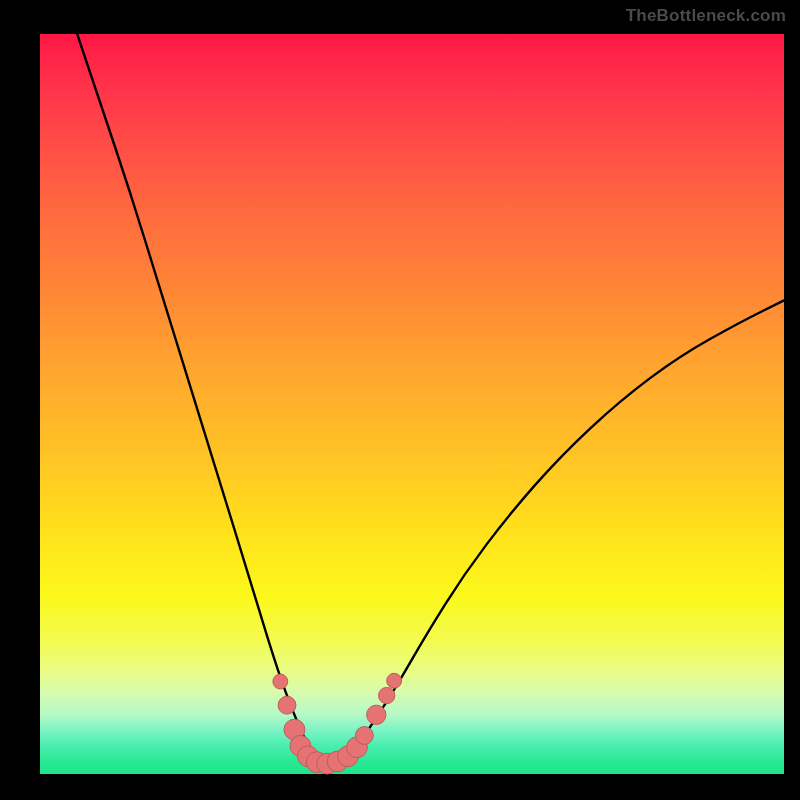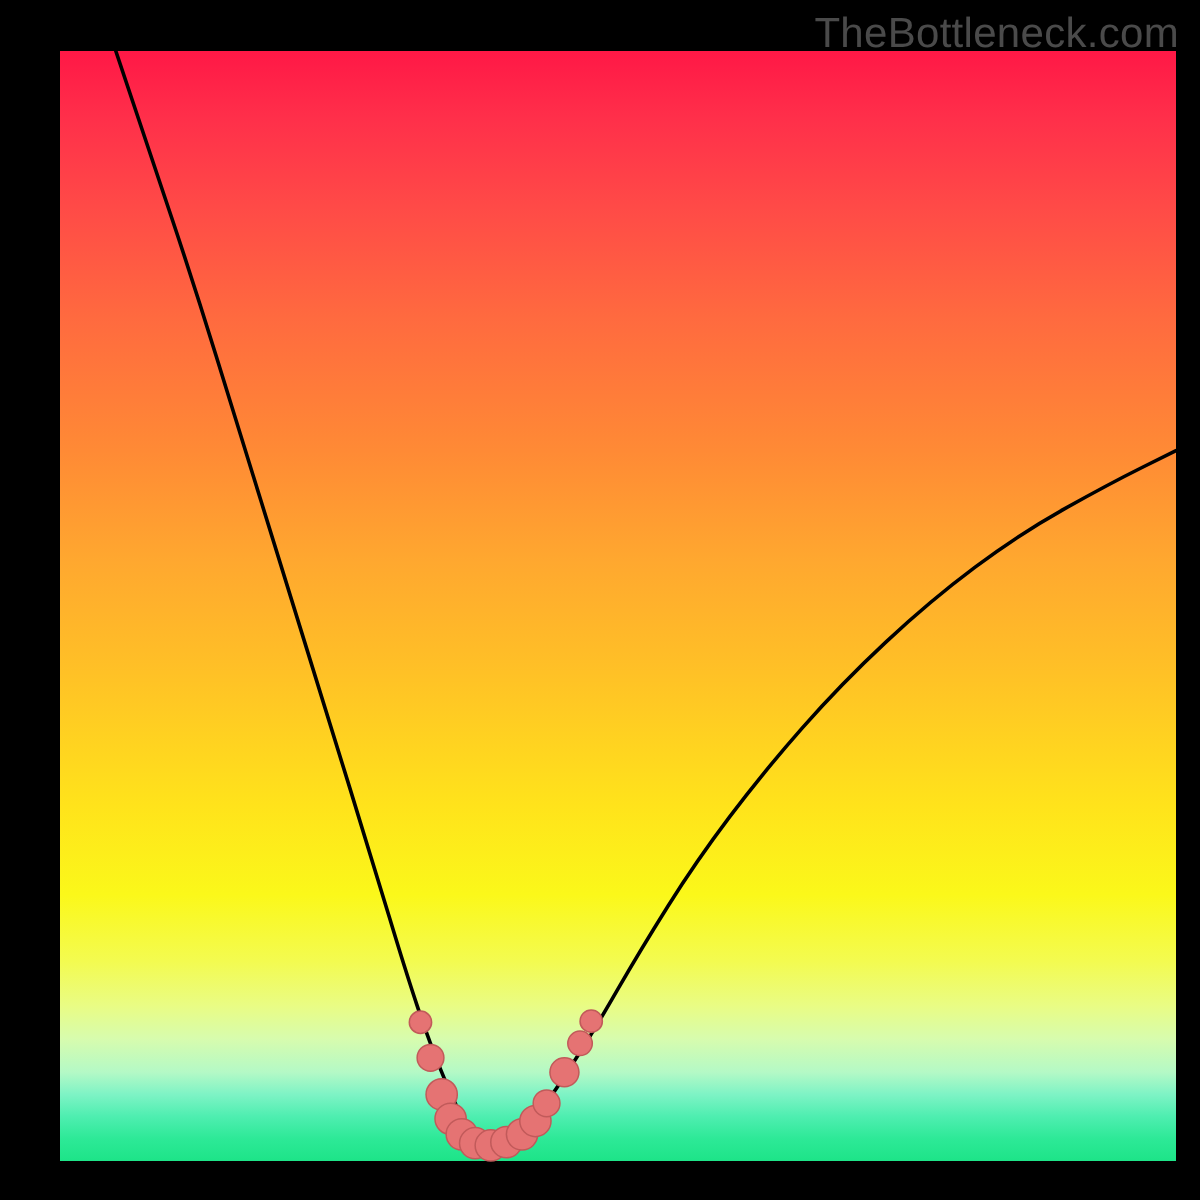--- a/index.html
+++ b/index.html
@@ -9,22 +9,22 @@
     background: #000;
     position: relative;
     font-family: Arial, Helvetica, sans-serif;
     overflow: hidden;
   }
   .watermark {
     position: absolute;
     top: 6px;
     right: 14px;
     color: #4a4a4a;
-    font-size: 28px;
-    font-weight: 400;
+    font-size: 17px;
+    font-weight: 700;
     letter-spacing: 0.2px;
     z-index: 10;
   }
   .plot-area {
     position: absolute;
     left: 40px;
     top: 34px;
     width: 744px;
     height: 740px;
     background: linear-gradient(to bottom,

